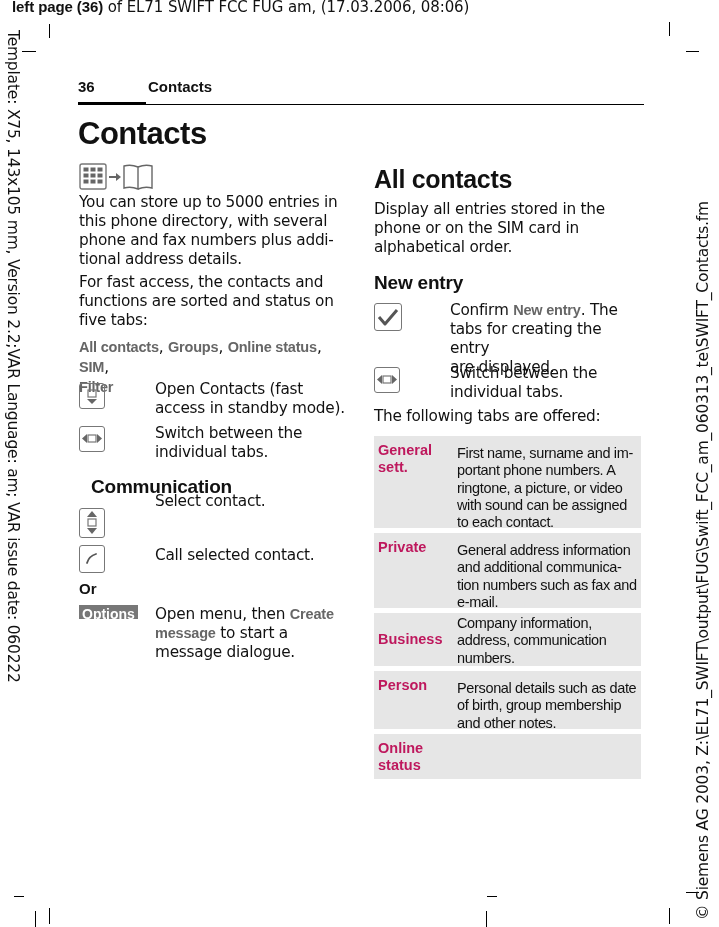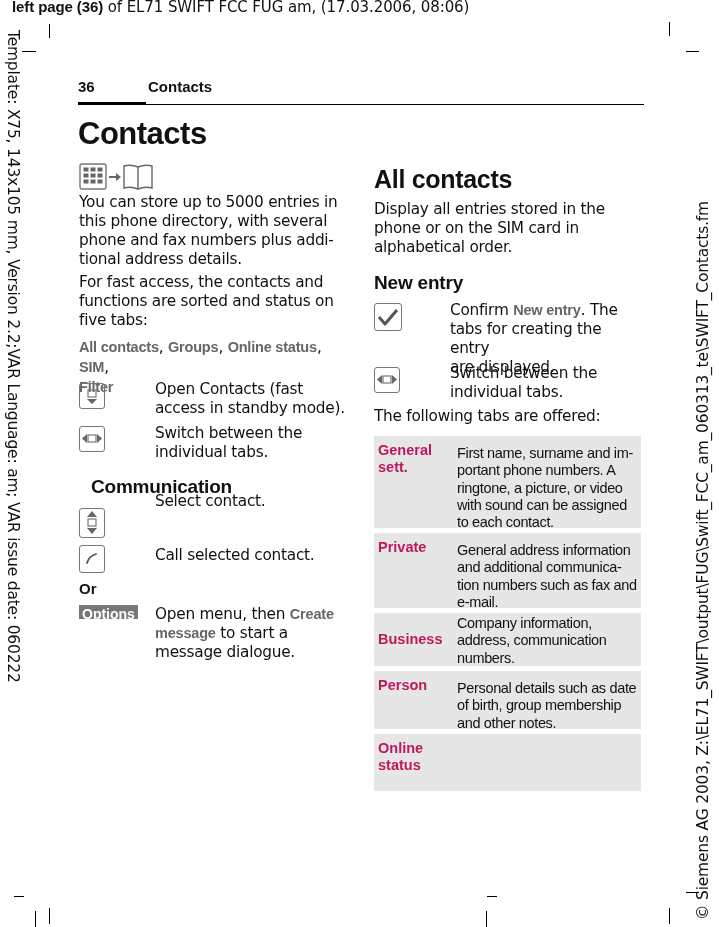--- a/index.html
+++ b/index.html
@@ -224,19 +224,19 @@
   <div class="trow" style="height:58px;">
     <div class="tkey">
         <div>Person</div>
       </div>
     <div class="tval">
       <div>Personal details such as date</div>
       <div>of birth, group membership</div>
       <div>and other notes.</div>
     </div>
   </div>
-  <div class="trow" style="height:57px;">
+  <div class="trow" style="height:45px;">
     <div class="tkey">
         <div>Online</div>
         <div>status</div>
       </div>
   </div>
 </div>
 
 </body></html>

